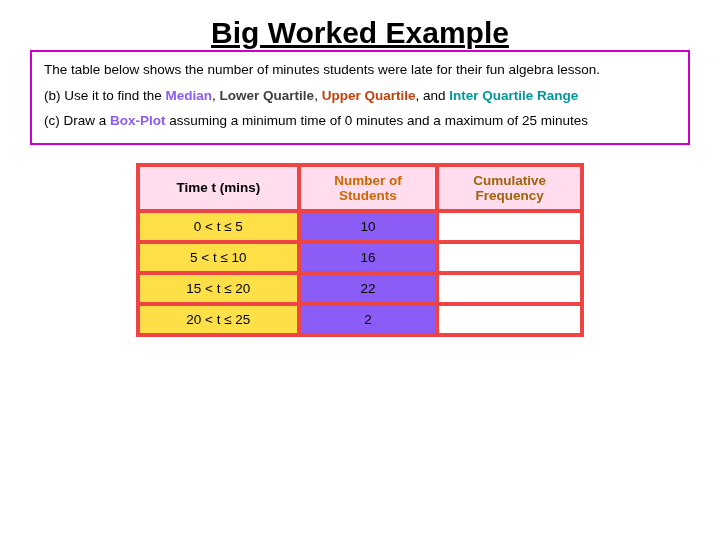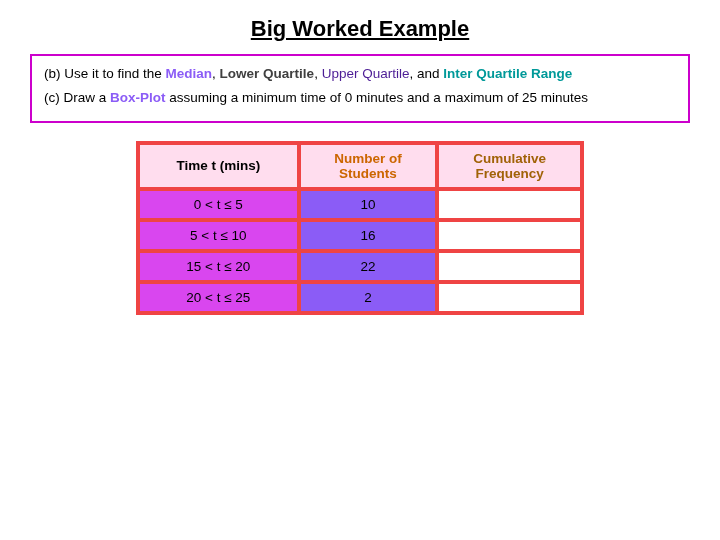--- a/index.html
+++ b/index.html
@@ -19,25 +19,24 @@
     .page {
       width: 720px;
       height: 540px;
       padding: 16px 30px;
       display: flex;
       flex-direction: column;
       align-items: center;
     }
 
     .main-title {
-      font-size: 22px;
+      font-size: 30px;
       font-weight: bold;
       text-decoration: underline;
       color: #000000;
-      margin-bottom: 12px;
       text-align: center;
     }
 
     .intro-box {
       border: 2px solid #cc00cc;
       width: 100%;
       padding: 8px 12px;
       margin-bottom: 14px;
       font-size: 13.5px;
       line-height: 1.5;
@@ -61,22 +60,22 @@
       color: #8b5cf6;
       font-weight: bold;
     }
 
     .orange-text {
       color: #404040;
       font-weight: bold;
     }
 
     .blue-text {
-      color: #4c1d95;
-      font-weight: normal;
+      color: #c2410c;
+      font-weight: bold;
     }
 
     .teal-text {
       color: #009999;
       font-weight: bold;
     }
 
     .indented {
       padding-left: 30px;
     }
@@ -115,40 +114,41 @@
     th.col-cum-freq {
       color: #a16207;
       font-weight: bold;
     }
 
     td {
       background-color: #ffffff;
     }
 
     td.time-cell {
-      background-color: #d946ef;
+      background-color: #fde047;
       margin-top: 20px;
     }
 
     td.num-cell {
       background-color: #8b5cf6;
     }
 
     td.cum-cell {
       background-color: #ffffff;
     }
   </style>
 </head>
 <body>
 
 <div class="page">
 
   <h1 class="main-title">Big Worked Example</h1>
 
   <div class="intro-box">
+    <p class="line1">The table below shows the number of minutes students were late for their fun algebra lesson.</p>
 
 
     <p>
       <span>(b) Use it to find the </span><span class="red-text">Median</span><span>, </span><span class="orange-text">Lower Quartile</span><span>, </span><span class="blue-text">Upper Quartile</span><span>, and </span><span class="teal-text">Inter Quartile Range</span>
     </p>
 
     <p>
       <span>(c) Draw a </span><span class="red-text">Box-Plot</span><span> assuming a minimum time of 0 minutes and a maximum of 25 minutes</span>
     </p>
   </div>

